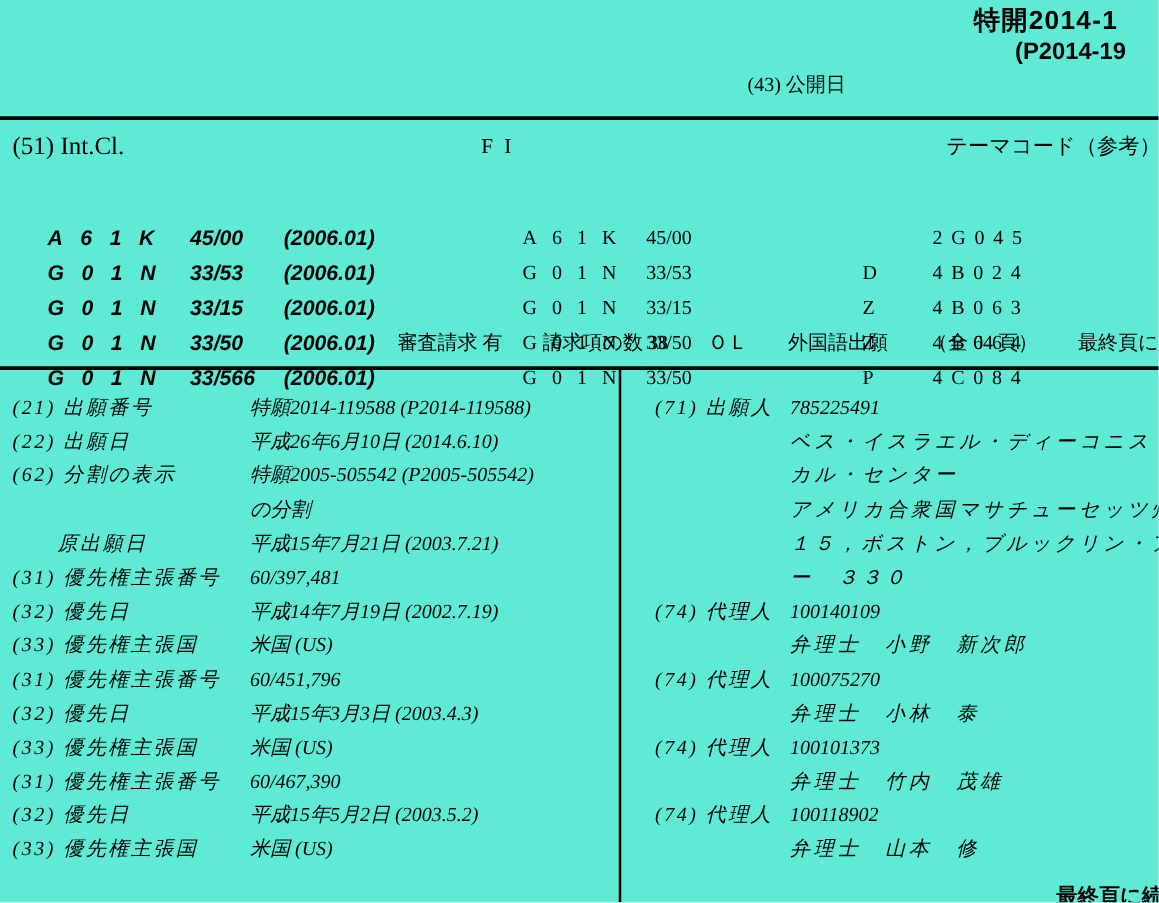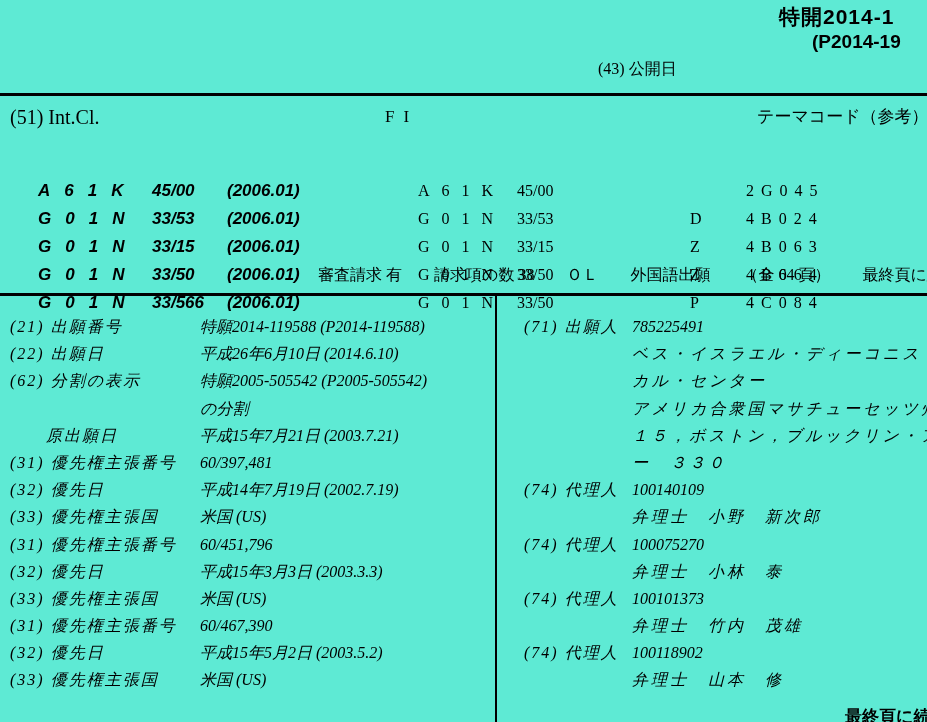--- a/index.html
+++ b/index.html
@@ -170,21 +170,21 @@
         <span class="val">米国 (US)</span>
       </div>
 
       <div class="row">
         <span class="lab">(31) 優先権主張番号</span>
         <span class="val">60/451,796</span>
       </div>
 
       <div class="row">
         <span class="lab">(32) 優先日</span>
-        <span class="val">平成15年3月3日 (2003.3.3)</span>
+        <span class="val">平成15年3月3日 (2003.4.3)</span>
       </div>
 
       <div class="row">
         <span class="lab">(33) 優先権主張国</span>
         <span class="val">米国 (US)</span>
       </div>
 
       <div class="row">
         <span class="lab">(31) 優先権主張番号</span>
         <span class="val">60/467,390</span>

